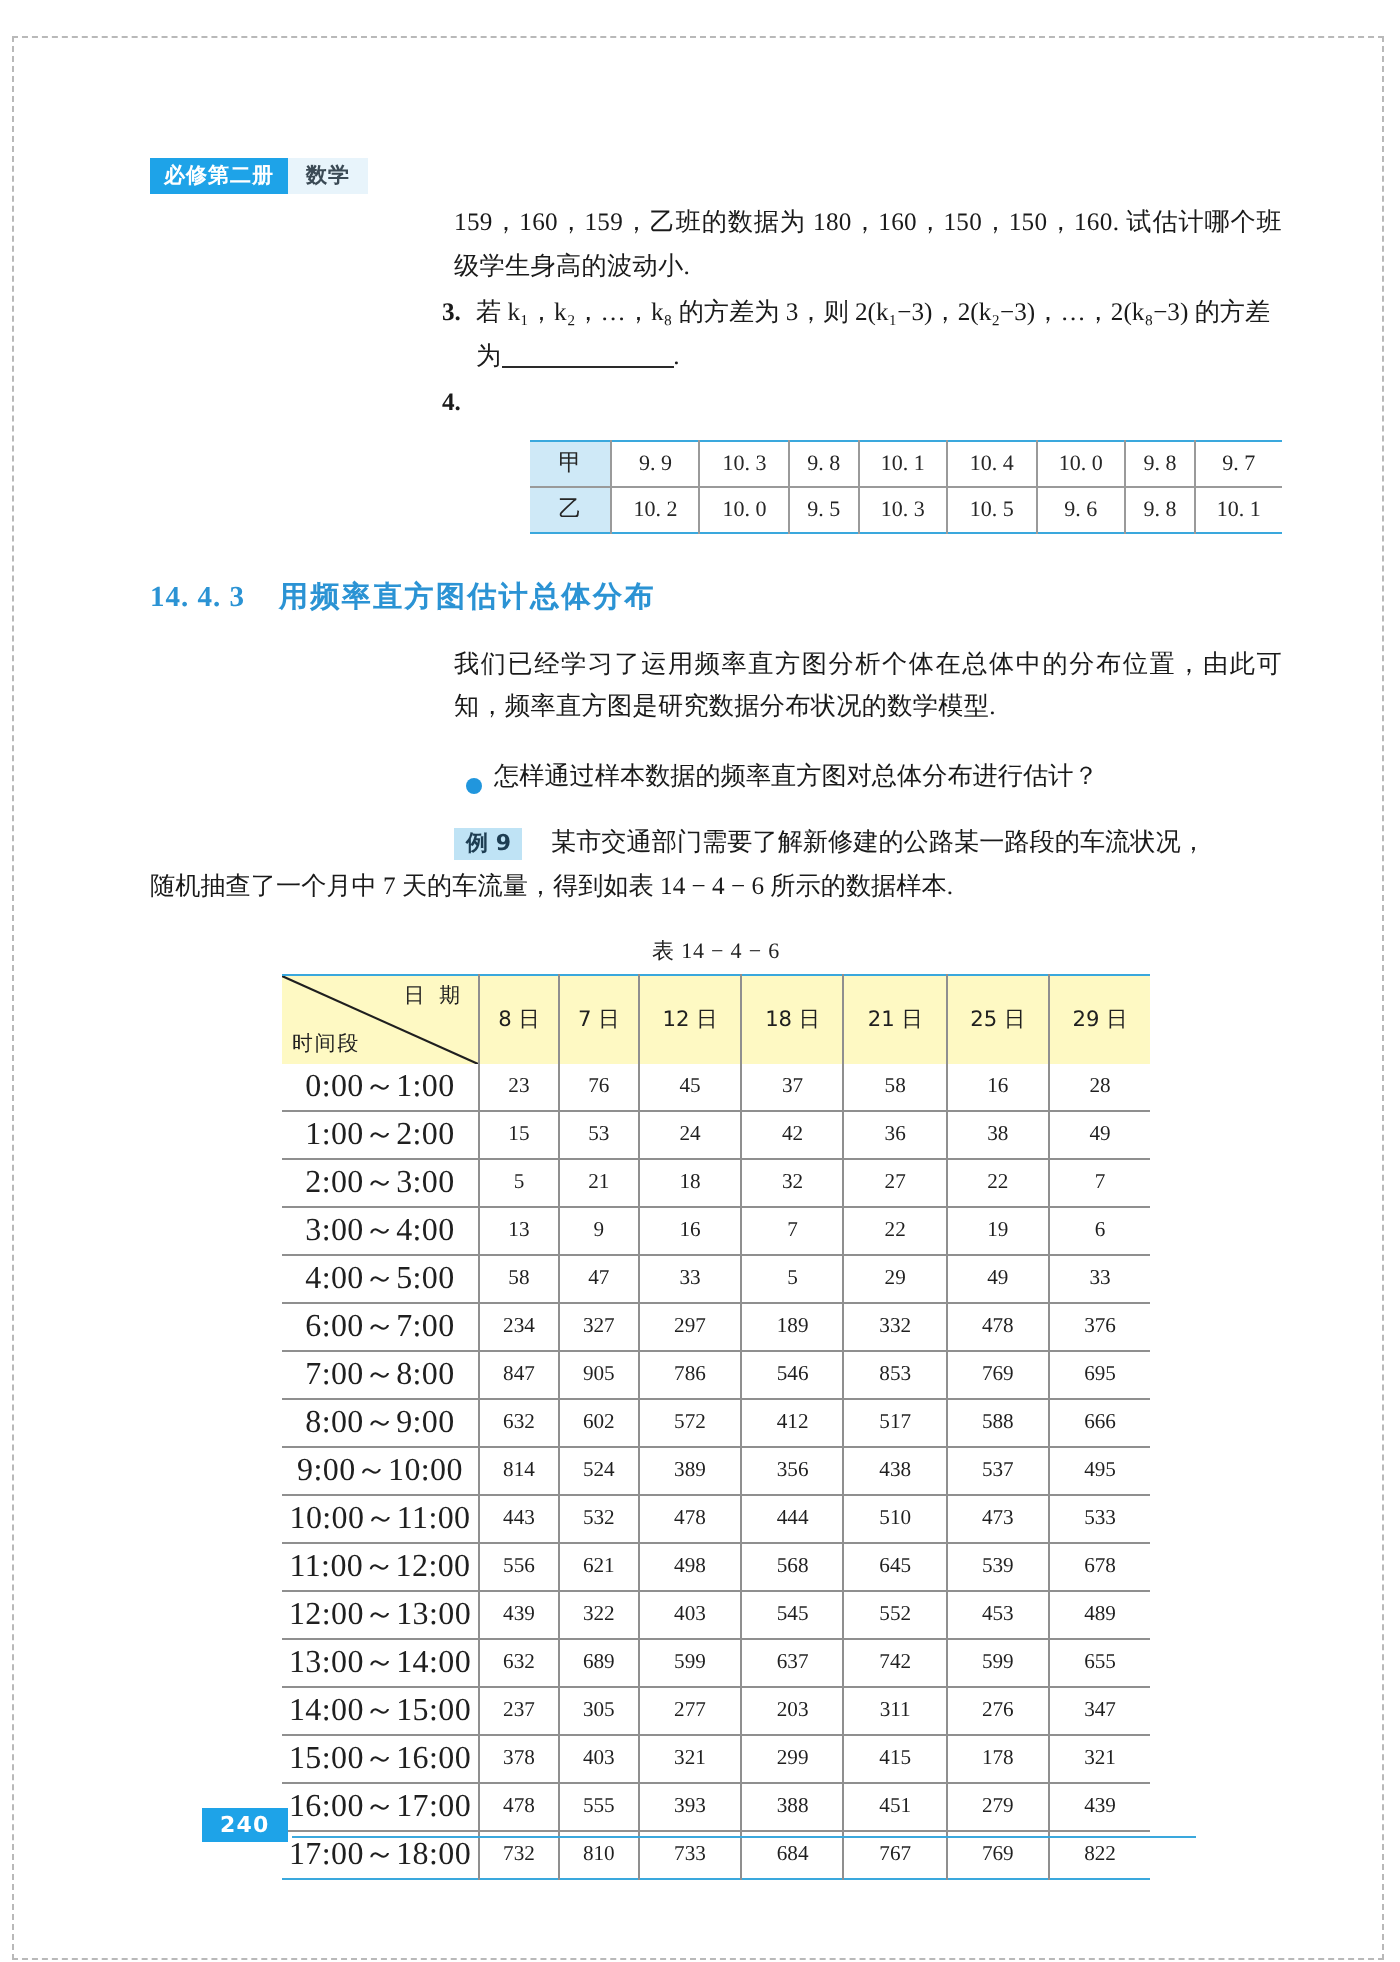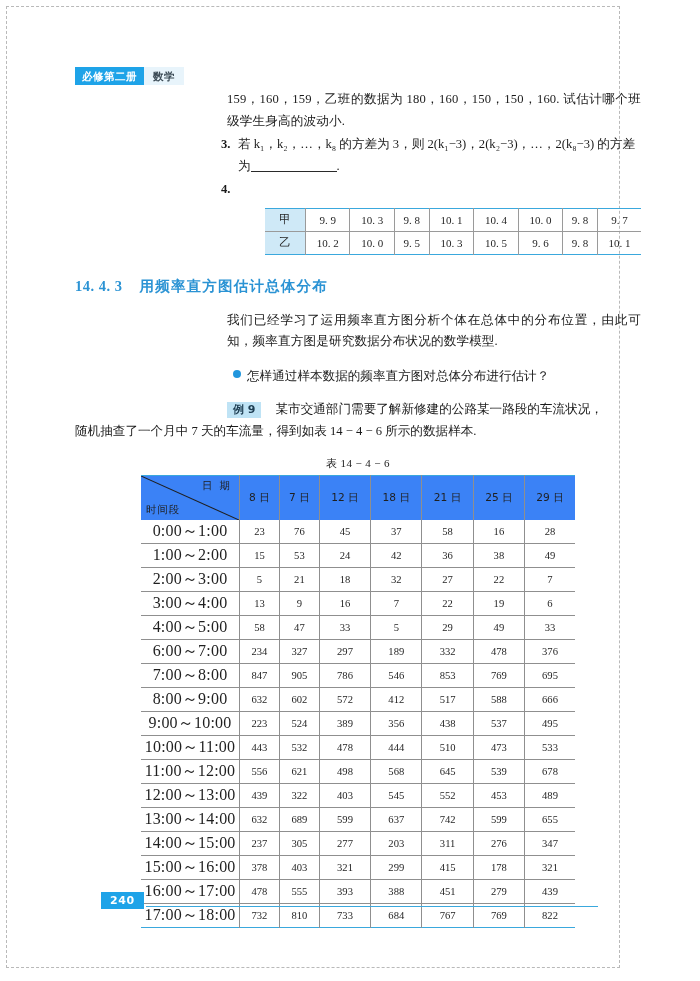--- a/index.html
+++ b/index.html
@@ -11,22 +11,22 @@
     width: 700px;
     height: 981px;
     font-family: "Liberation Serif", "DejaVu Serif", serif;
     color: #1a1a1a;
     position: relative;
     overflow: hidden;
   }
   .page-frame {
     position: absolute;
     left: 6px;
-    top: 6px;
-    width: 614px;
+    top: 18px;
+    width: 686px;
     height: 962px;
     border: 1px dashed #b9b9b9;
     box-sizing: border-box;
   }
   .page-inner {
     position: absolute;
     left: 0; top: 0;
     width: 100%; height: 100%;
   }
 
@@ -150,21 +150,21 @@
     font-size: 14.5px;
     font-weight: bold;
     letter-spacing: 1.2px;
   }
 
   
   .q-line {
     margin-top: 13px;
     padding-left: 158px;
     display: flex;
-    align-items: center;
+    align-items: flex-end;
     font-size: 12.6px;
     line-height: 21.5px;
   }
   .bullet-dot {
     width: 8px;
     height: 8px;
     border-radius: 50%;
     background: #2196dd;
     flex: 0 0 8px;
     margin-right: 6px;
@@ -224,21 +224,21 @@
   table.big-tbl td:last-child { border-right: none; }
   table.big-tbl tr:first-child td { border-top: none; }
   table.big-tbl tr:last-child td { border-bottom: none; }
 
   table.big-tbl td.timecol {
     width: 96px;
     font-size: 16px;
     letter-spacing: 0.2px;
   }
   table.big-tbl thead td {
-    background: #3b82f6;
+    background: #fef9c3;
     font-size: 10.6px;
     height: 42px;
     font-family: "DejaVu Sans", "Liberation Sans", serif;
   }
   .diag-cell {
     position: relative;
     background: #cfe9f7;
     padding: 0 !important;
     width: 96px;
     height: 42px;
@@ -473,21 +473,21 @@
                 <td>632</td>
                 <td>602</td>
                 <td>572</td>
                 <td>412</td>
                 <td>517</td>
                 <td>588</td>
                 <td>666</td>
               </tr>
               <tr>
                 <td class="timecol">9:00～10:00</td>
-                <td>223</td>
+                <td>814</td>
                 <td>524</td>
                 <td>389</td>
                 <td>356</td>
                 <td>438</td>
                 <td>537</td>
                 <td>495</td>
               </tr>
               <tr>
                 <td class="timecol">10:00～11:00</td>
                 <td>443</td>

